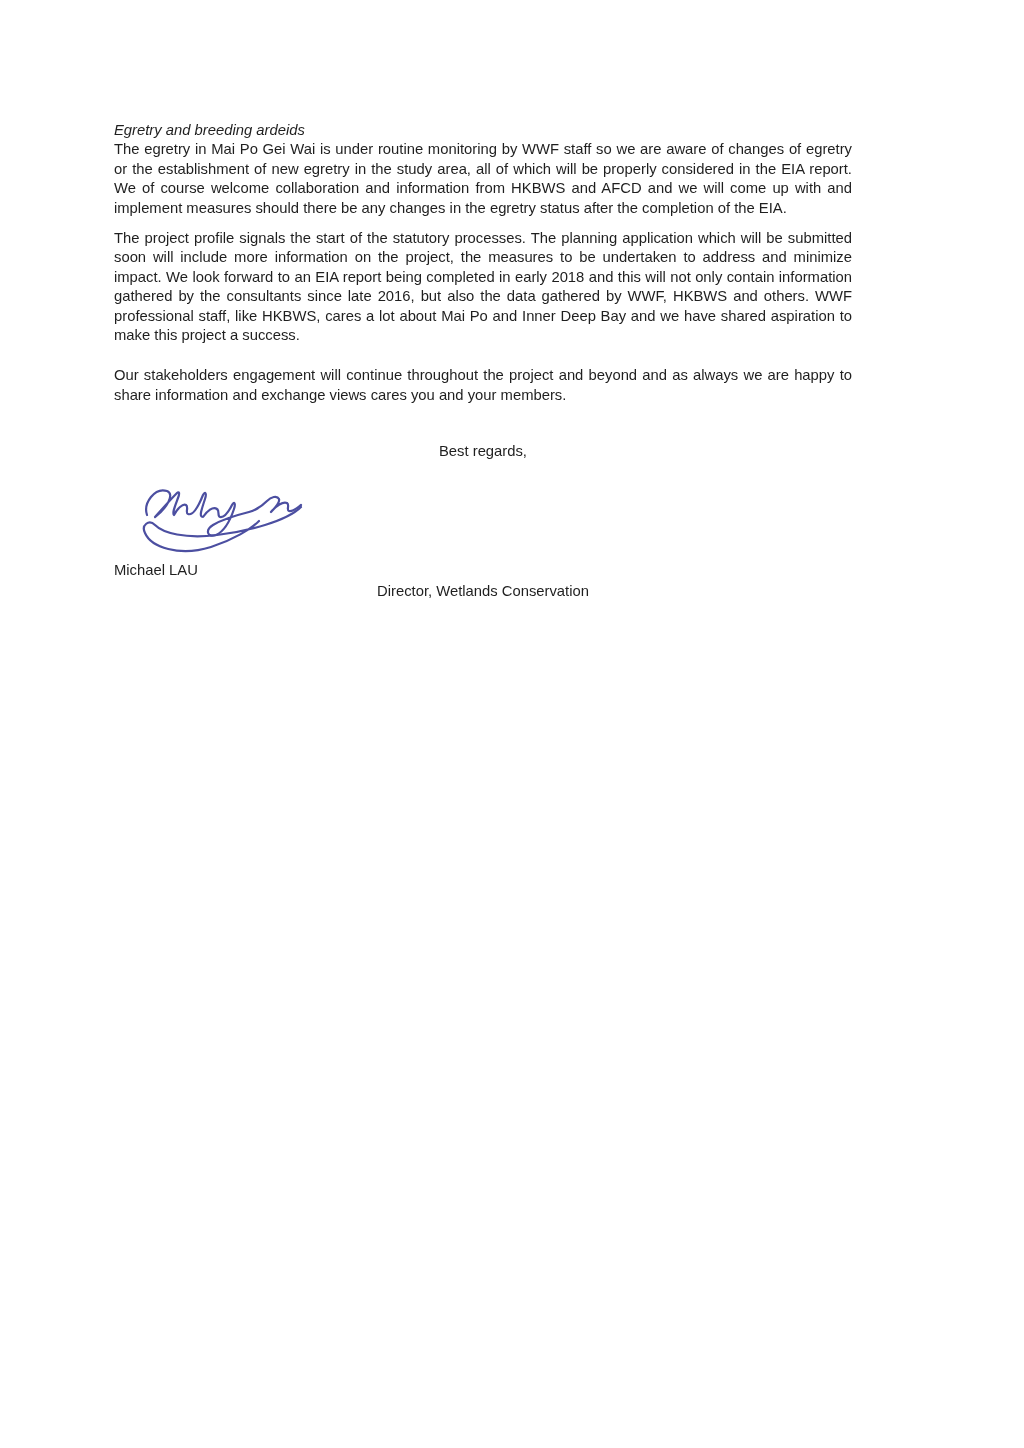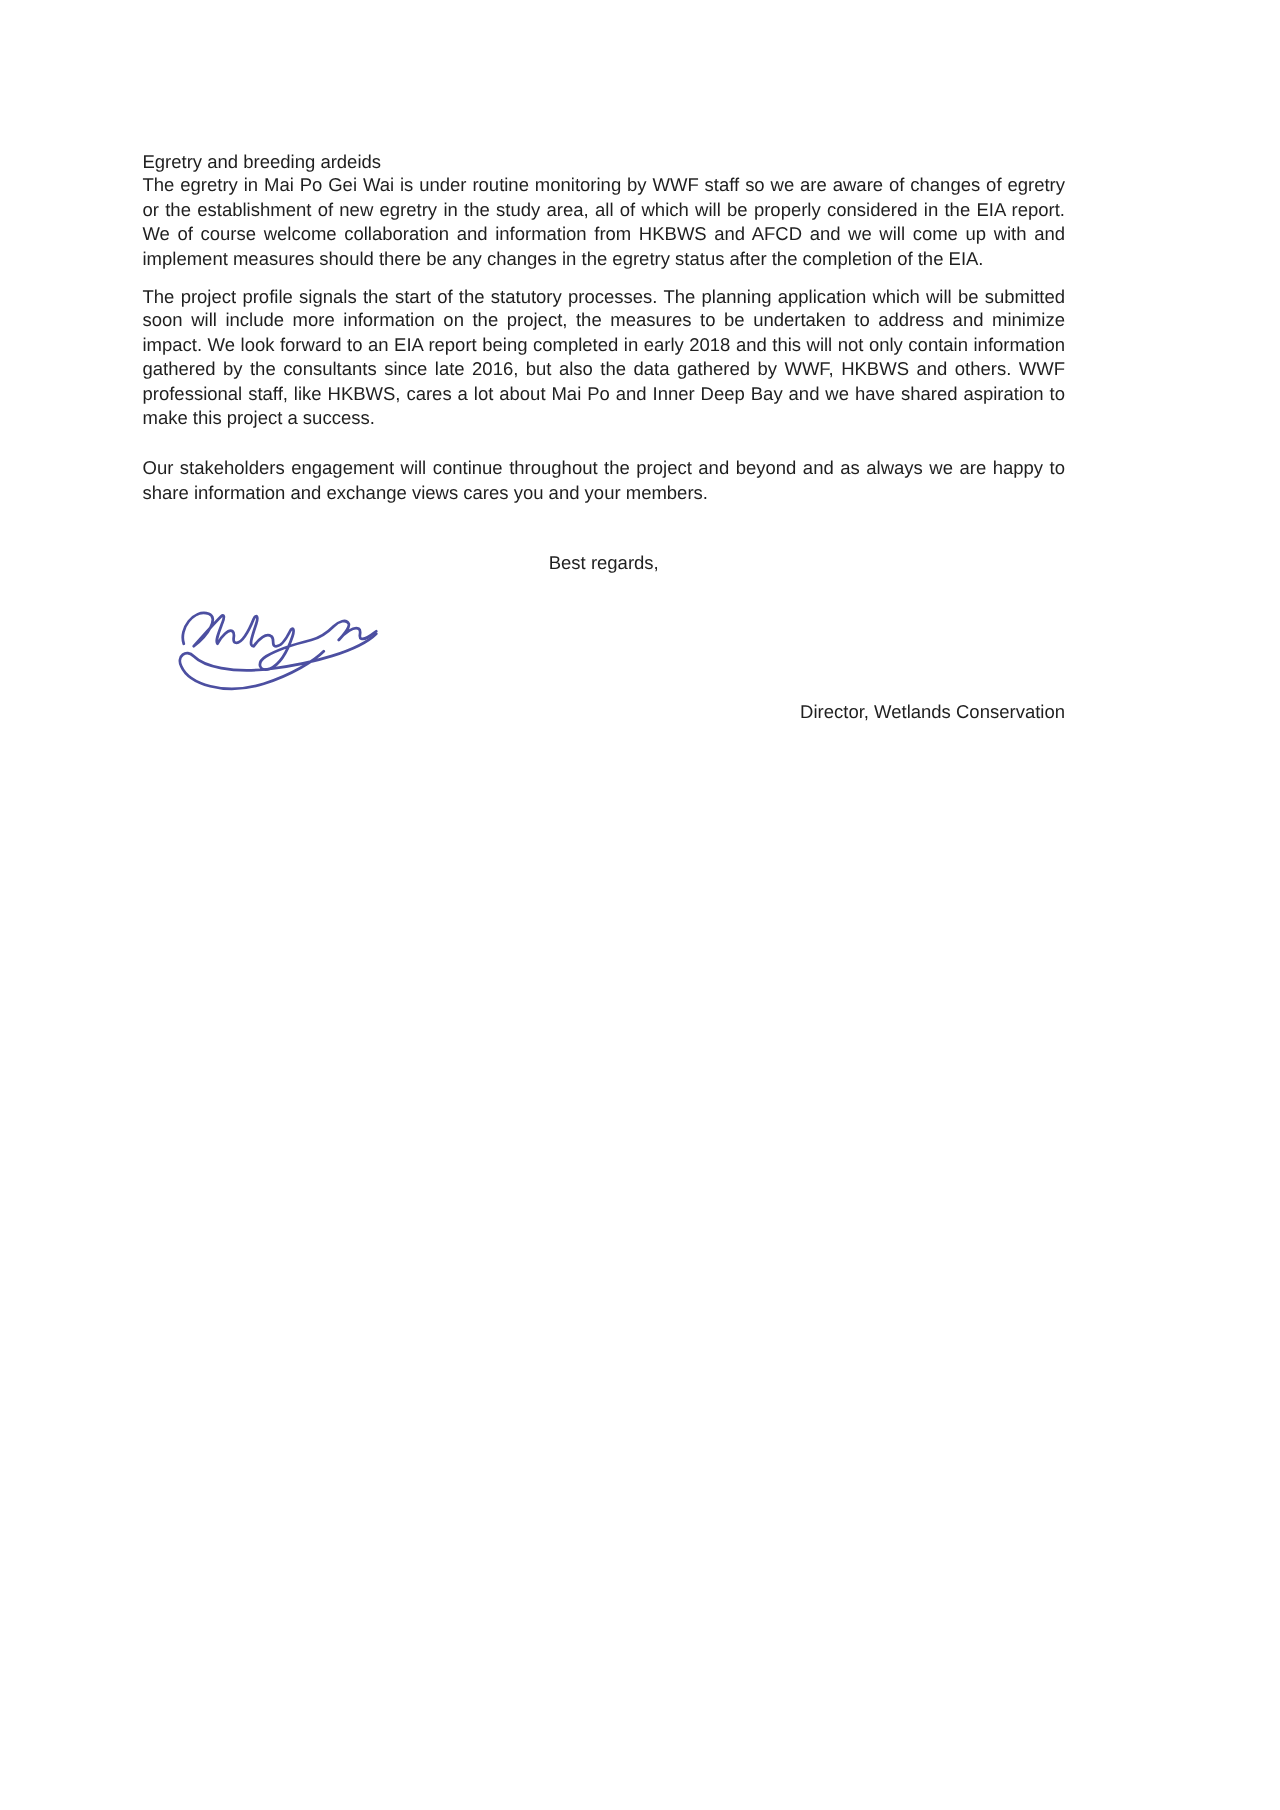--- a/index.html
+++ b/index.html
@@ -18,20 +18,21 @@
   .content {
     position: absolute;
     left: 114px;
     top: 121px;
     width: 738px;
     color: #1f1f1f;
     font-size: 14.8px;
     line-height: 19.4px;
   }
   .section-heading {
+    font-style: italic;
     text-align: left;
   }
   .para {
     margin: 0 0 11px 0;
     text-align: justify;
   }
   .para.gap-before {
     margin-top: 21px;
   }
   .closing {
@@ -48,21 +49,21 @@
     stroke-linecap: round;
     stroke-linejoin: round;
   }
   .signatory-name {
     margin-top: 0;
     line-height: 21px;
     text-align: left;
   }
   .signatory-title {
     line-height: 21px;
-    text-align: right;
+    text-align: center;
   }
 </style>
 </head>
 <body>
 
 <div class="page">
   <div class="content">
 
     <div class="section-heading">Egretry and breeding ardeids</div>
 
@@ -100,17 +101,18 @@
                C 171 30, 167 35, 170 36
                C 174 37, 178 33, 182 30" stroke="#4c4fa1"></path>
       <path d="M 182 32
                C 168 46, 130 56, 98 60
                C 66 64, 44 58, 36 50
                C 30 44, 22 50, 26 58
                C 32 72, 60 82, 92 72
                C 114 65, 132 54, 140 46" stroke="#4c4fa1"></path>
     </svg>
 
+    <div class="signatory-name">Michael LAU</div>
 
     <div class="signatory-title">Director, Wetlands Conservation</div>
 
   </div>
 </div>
 
 </body></html>

